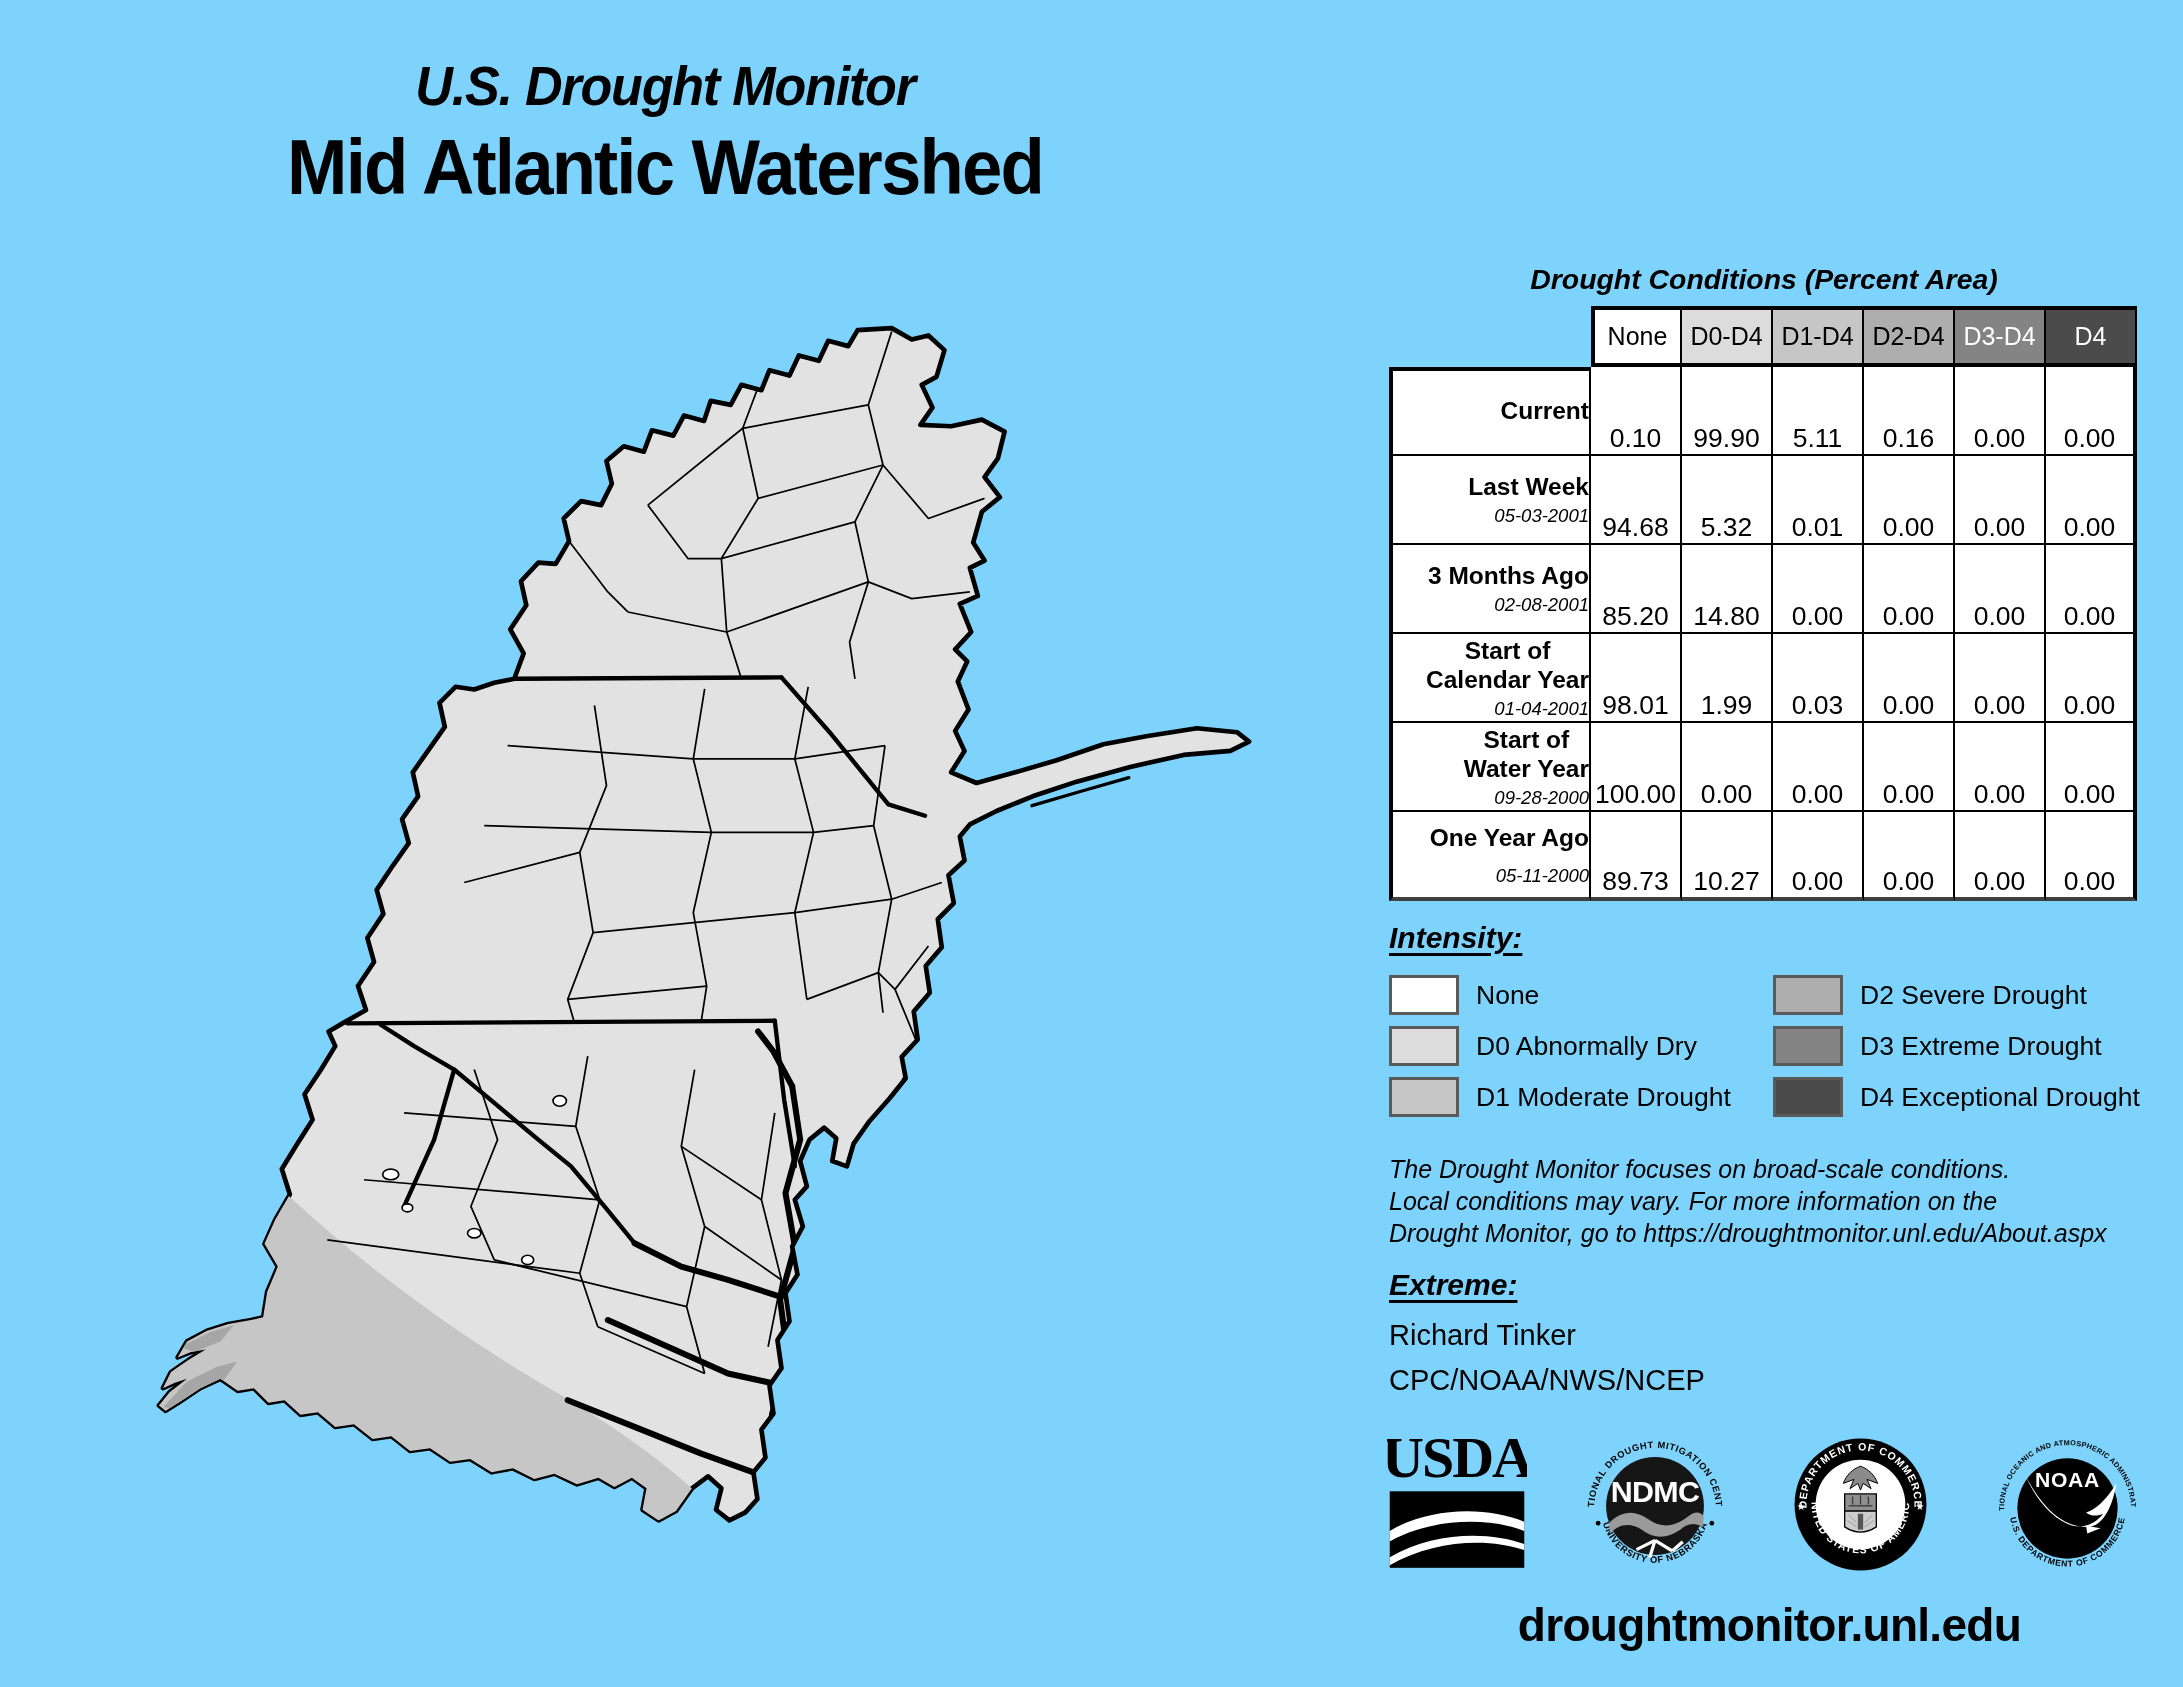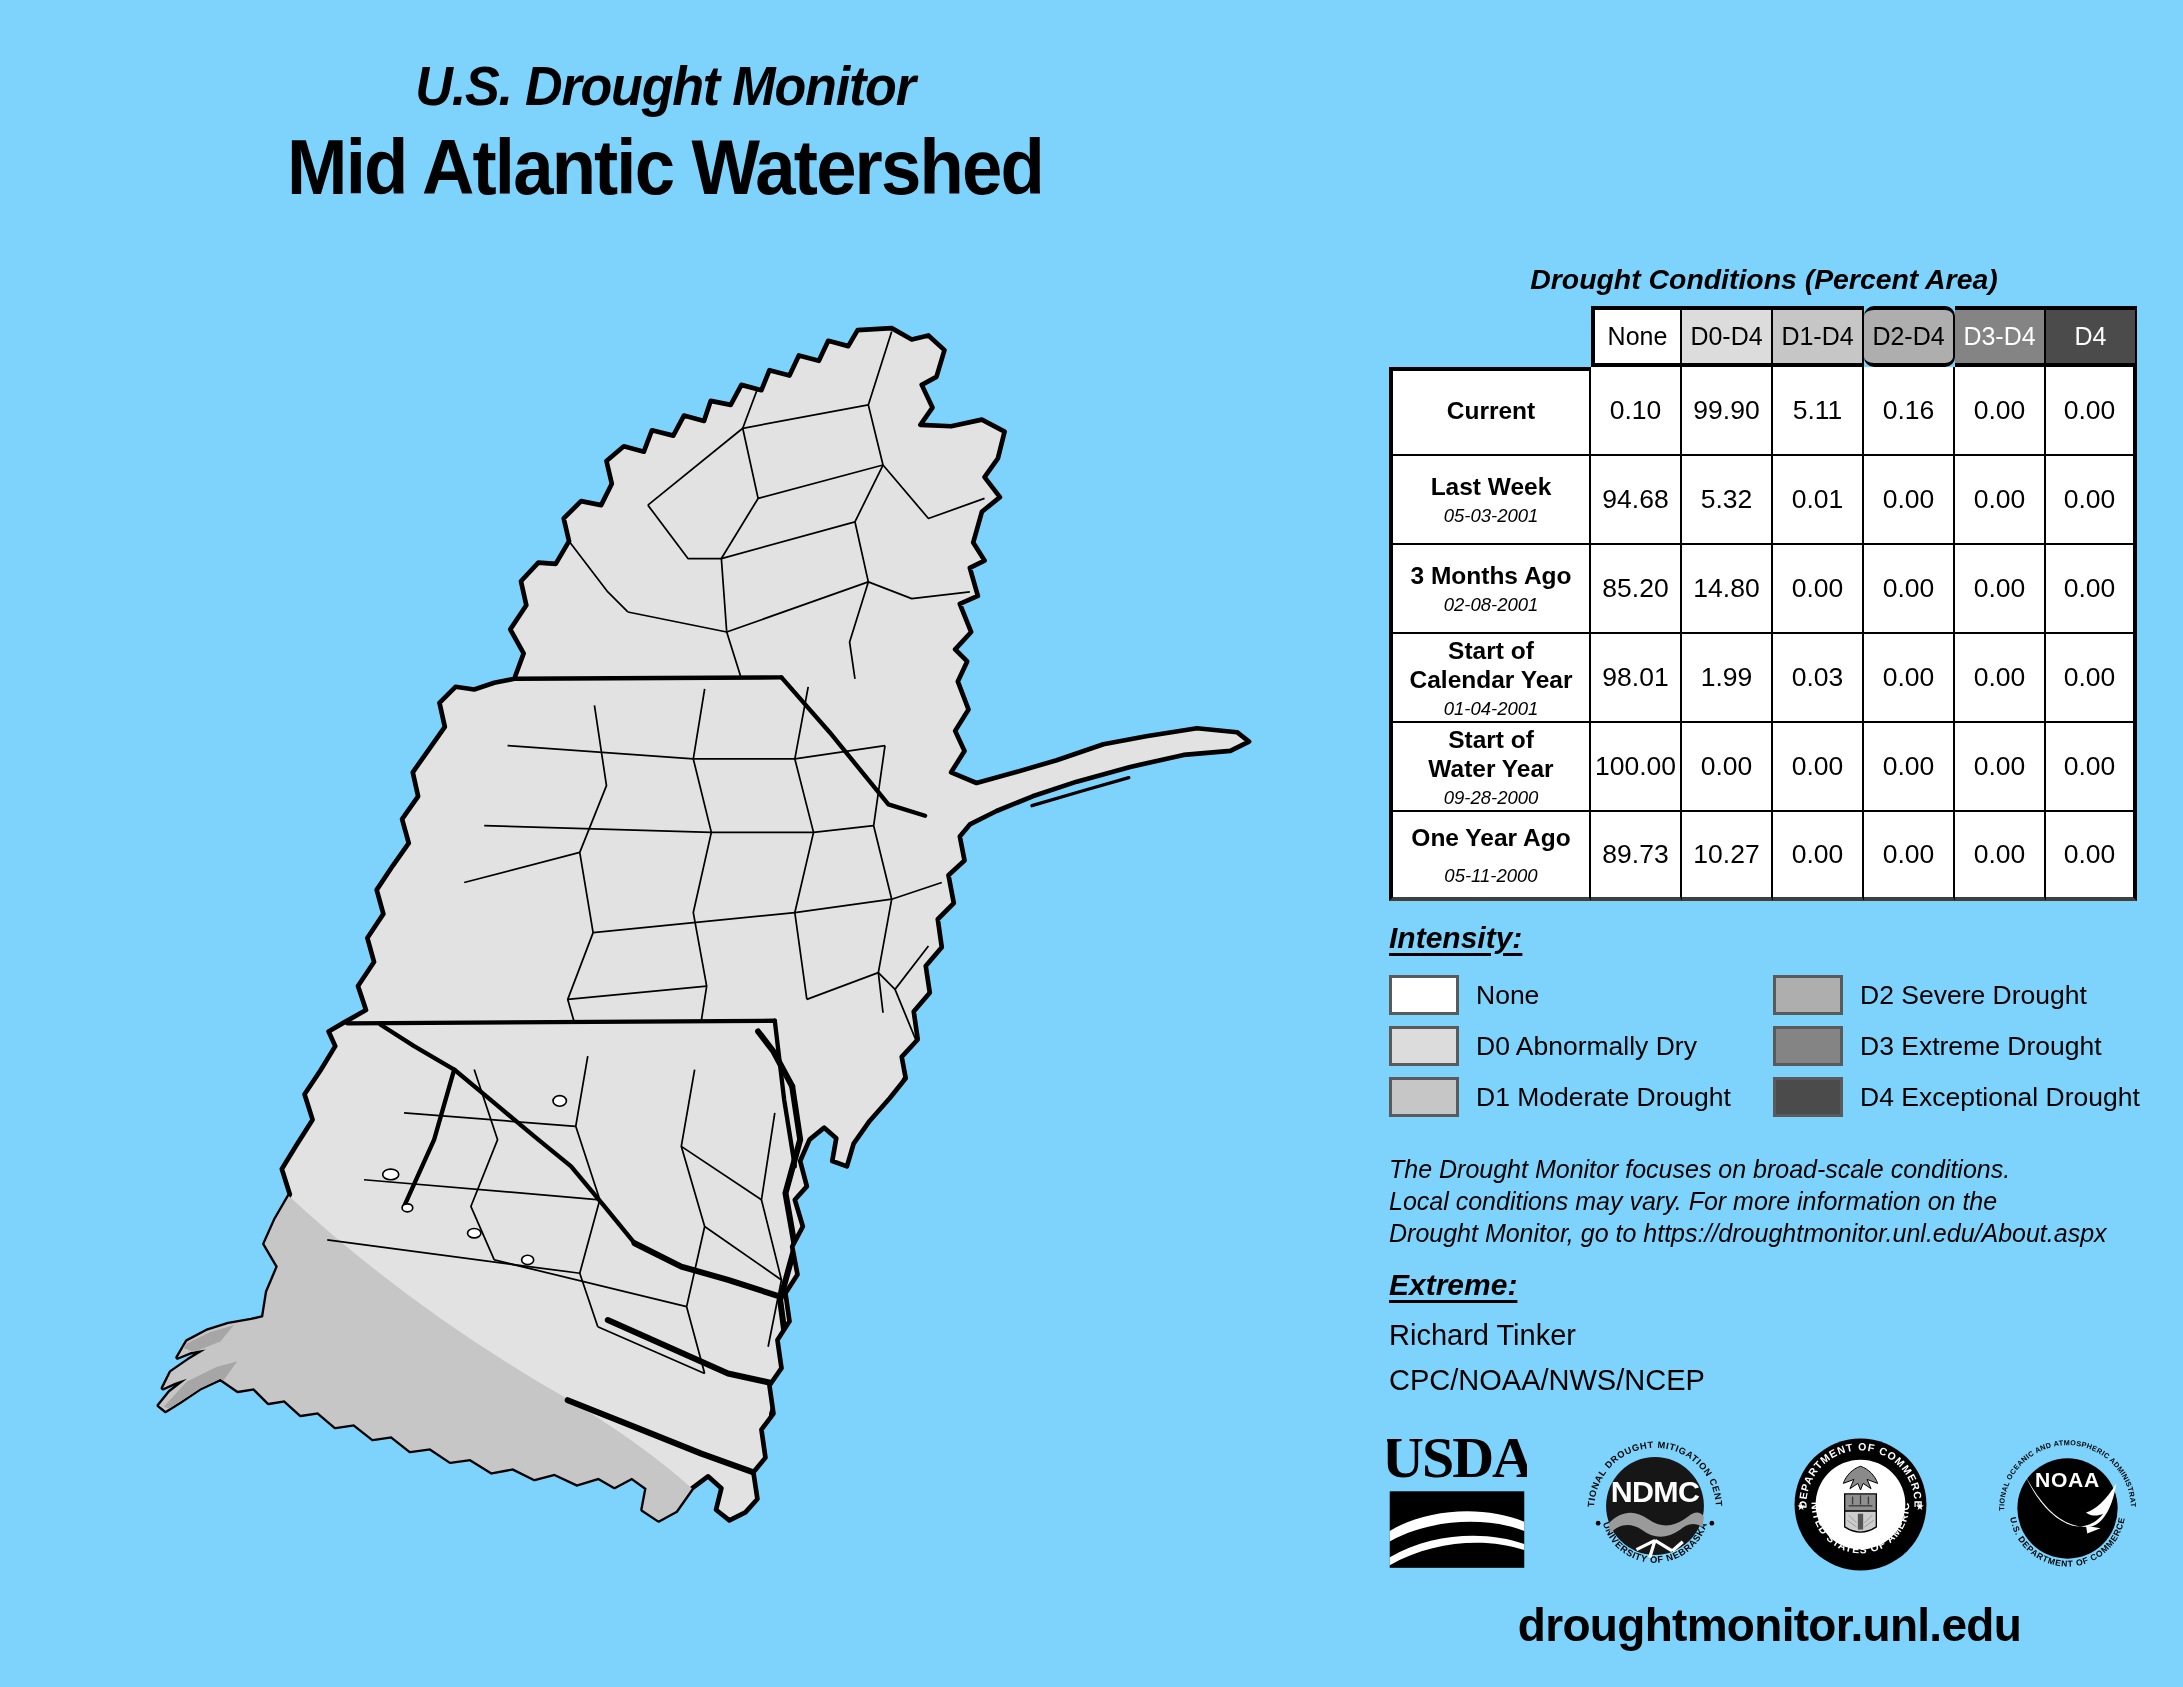--- a/index.html
+++ b/index.html
@@ -24,21 +24,21 @@
   .tbl-title { position:absolute; left:1389px; top:263px; width:750px; text-align:center;
                font-size:28.4px; font-weight:bold; font-style:italic; }
   .dm-table { position:absolute; left:1389px; top:306px;
               display:grid; grid-template-columns:202px repeat(6,91px);
               grid-template-rows:61px repeat(6,89px); }
   .hd-blank { border:none; }
   .hd-cell { border-top:4px solid #000; border-bottom:4px solid #000; border-right:2.6px solid #000;
              display:flex; align-items:center; justify-content:center; font-size:25px; }
   .hd-first { border-left:4px solid #000; }
   .d-cell { border-right:2px solid #000; border-bottom:2.6px solid #000;
-            display:flex; align-items:center; justify-content:center; font-size:26.5px; background:#fff; }
+            display:flex; align-items:flex-end; justify-content:center; font-size:26.5px; background:#fff; }
   .d-label { border-left:4px solid #000; border-right:2.6px solid #000; flex-direction:column; }
   .d-top   { border-top:4px solid #000; }
   .d-last  { border-right:4px solid #000; }
   .d-bot   { border-bottom:4px solid #404040;gap:9px; }
   .rlabel { font-size:24.5px; font-weight:bold; white-space:pre-line; text-align:center; line-height:29px; }
   .rdate  { font-size:18.5px; font-style:italic; margin-top:4px; }
 
   
   .legend { position:absolute; left:1389px; top:921px; width:767px; }
   .leg-title { font-size:30px; font-weight:bold; font-style:italic;
@@ -82,21 +82,21 @@
     <div class="t2 cond">Mid Atlantic Watershed</div>
   </div>
 
 
   <div class="tbl-title">Drought Conditions (Percent Area)</div>
   <div class="dm-table">
     <div class="hd-blank"></div>
     <div class="hd-cell hd-first" style="background: rgb(255, 255, 255); color: rgb(0, 0, 0);">None</div>
     <div class="hd-cell" style="background: rgb(220, 220, 220); color: rgb(0, 0, 0);">D0-D4</div>
     <div class="hd-cell" style="background: rgb(198, 198, 198); color: rgb(0, 0, 0);">D1-D4</div>
-    <div class="hd-cell" style="background: rgb(174, 174, 174); color: rgb(0, 0, 0); border-radius: 10px;">D2-D4</div>
+    <div class="hd-cell" style="background: rgb(174, 174, 174); color: rgb(0, 0, 0);">D2-D4</div>
     <div class="hd-cell" style="background: rgb(132, 132, 132); color: rgb(255, 255, 255);">D3-D4</div>
     <div class="hd-cell" style="background: rgb(75, 75, 75); color: rgb(255, 255, 255);">D4</div>
 
     <div class="d-cell d-label d-top">
       <div class="rlabel">Current</div>
       <div class="rdate"></div>
     </div>
     <div class="d-cell">0.10</div>
     <div class="d-cell">99.90</div>
     <div class="d-cell">5.11</div>

